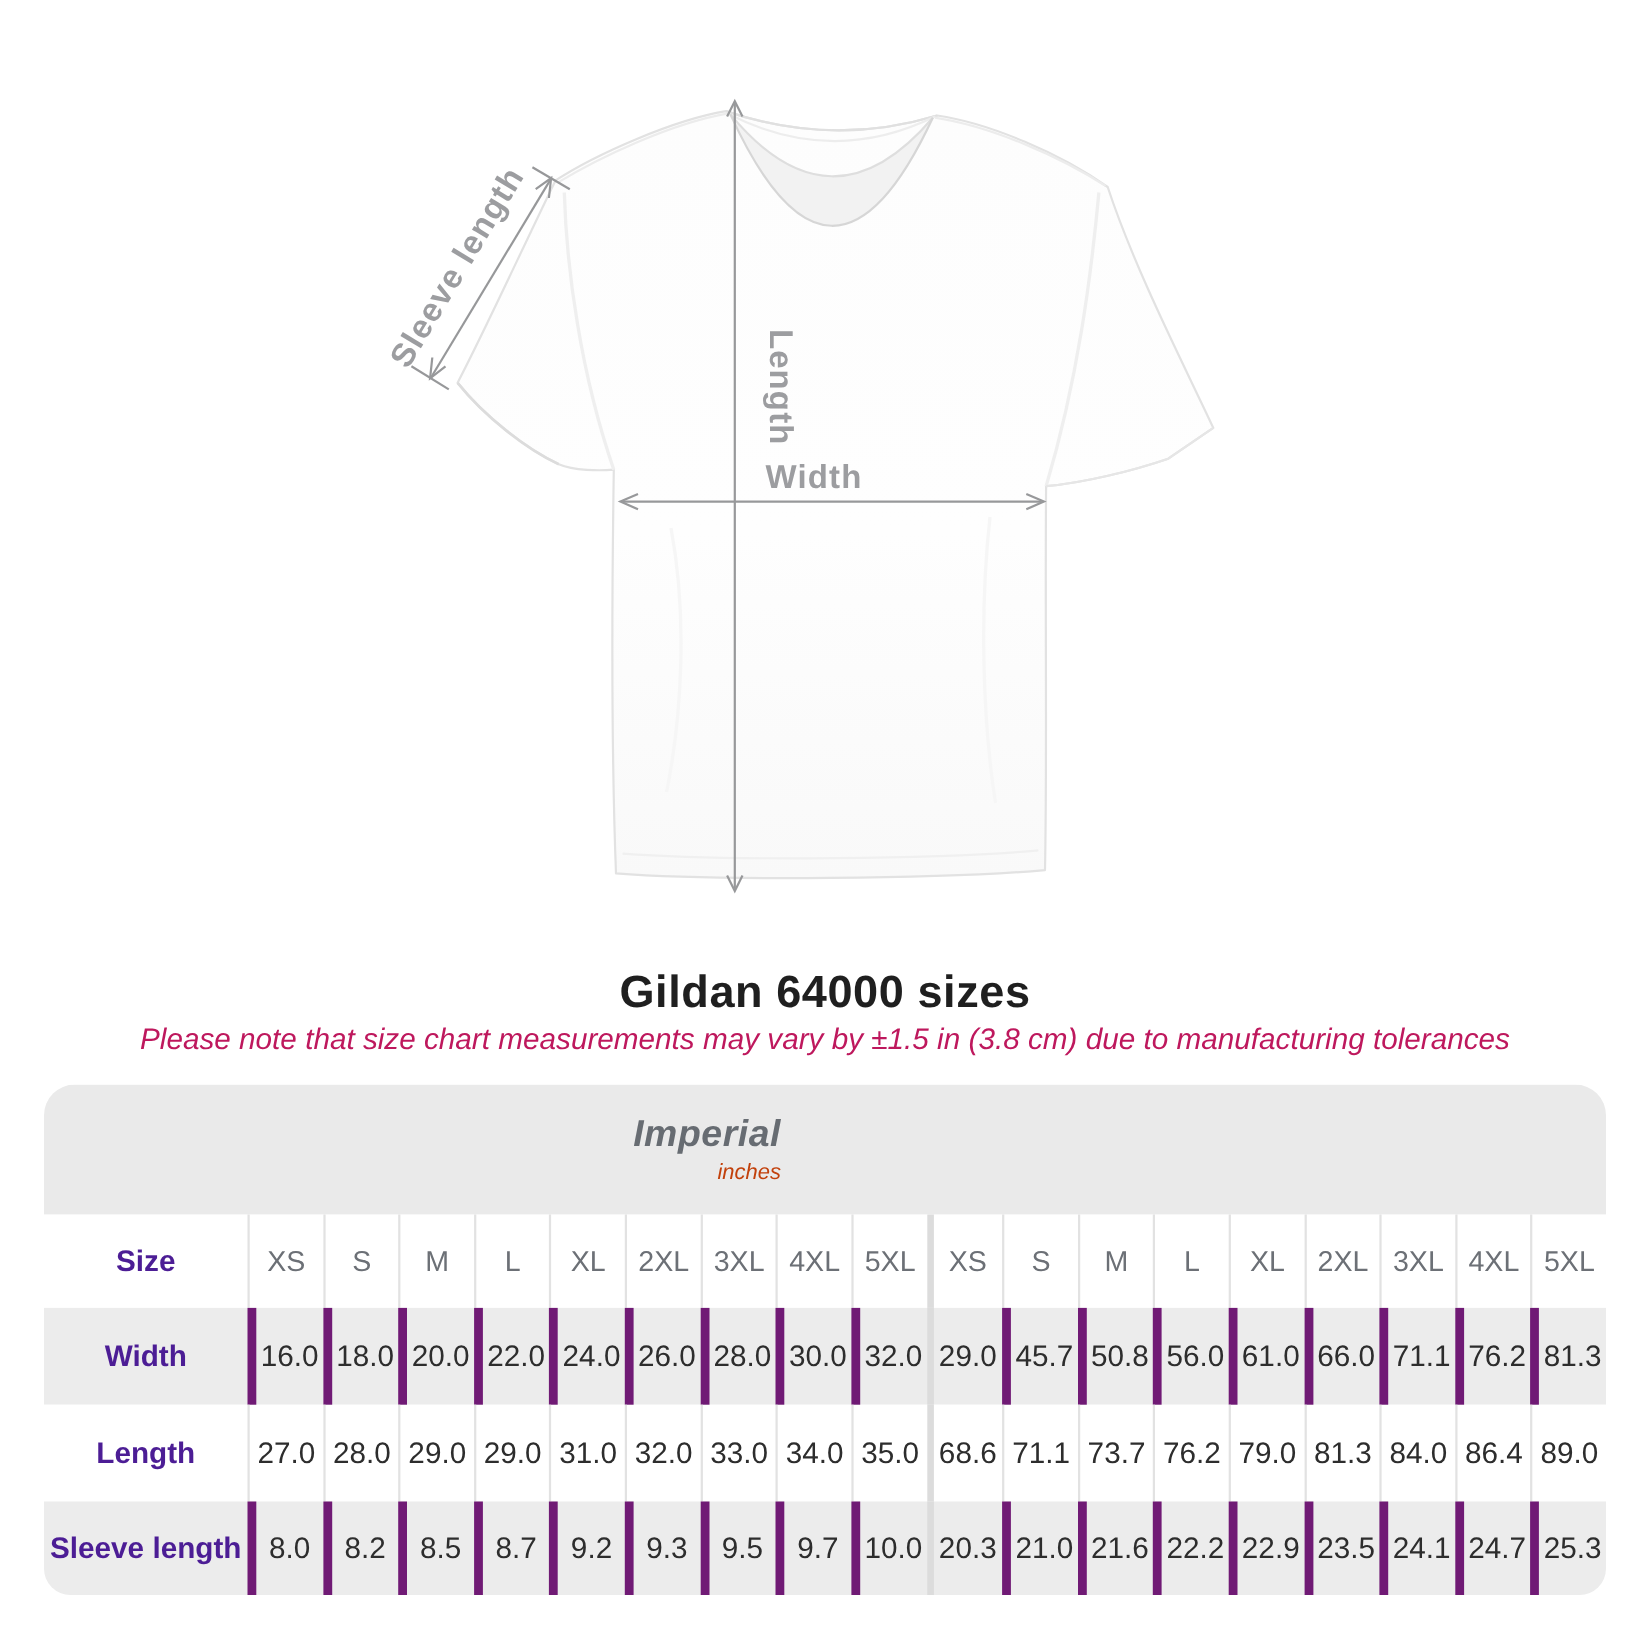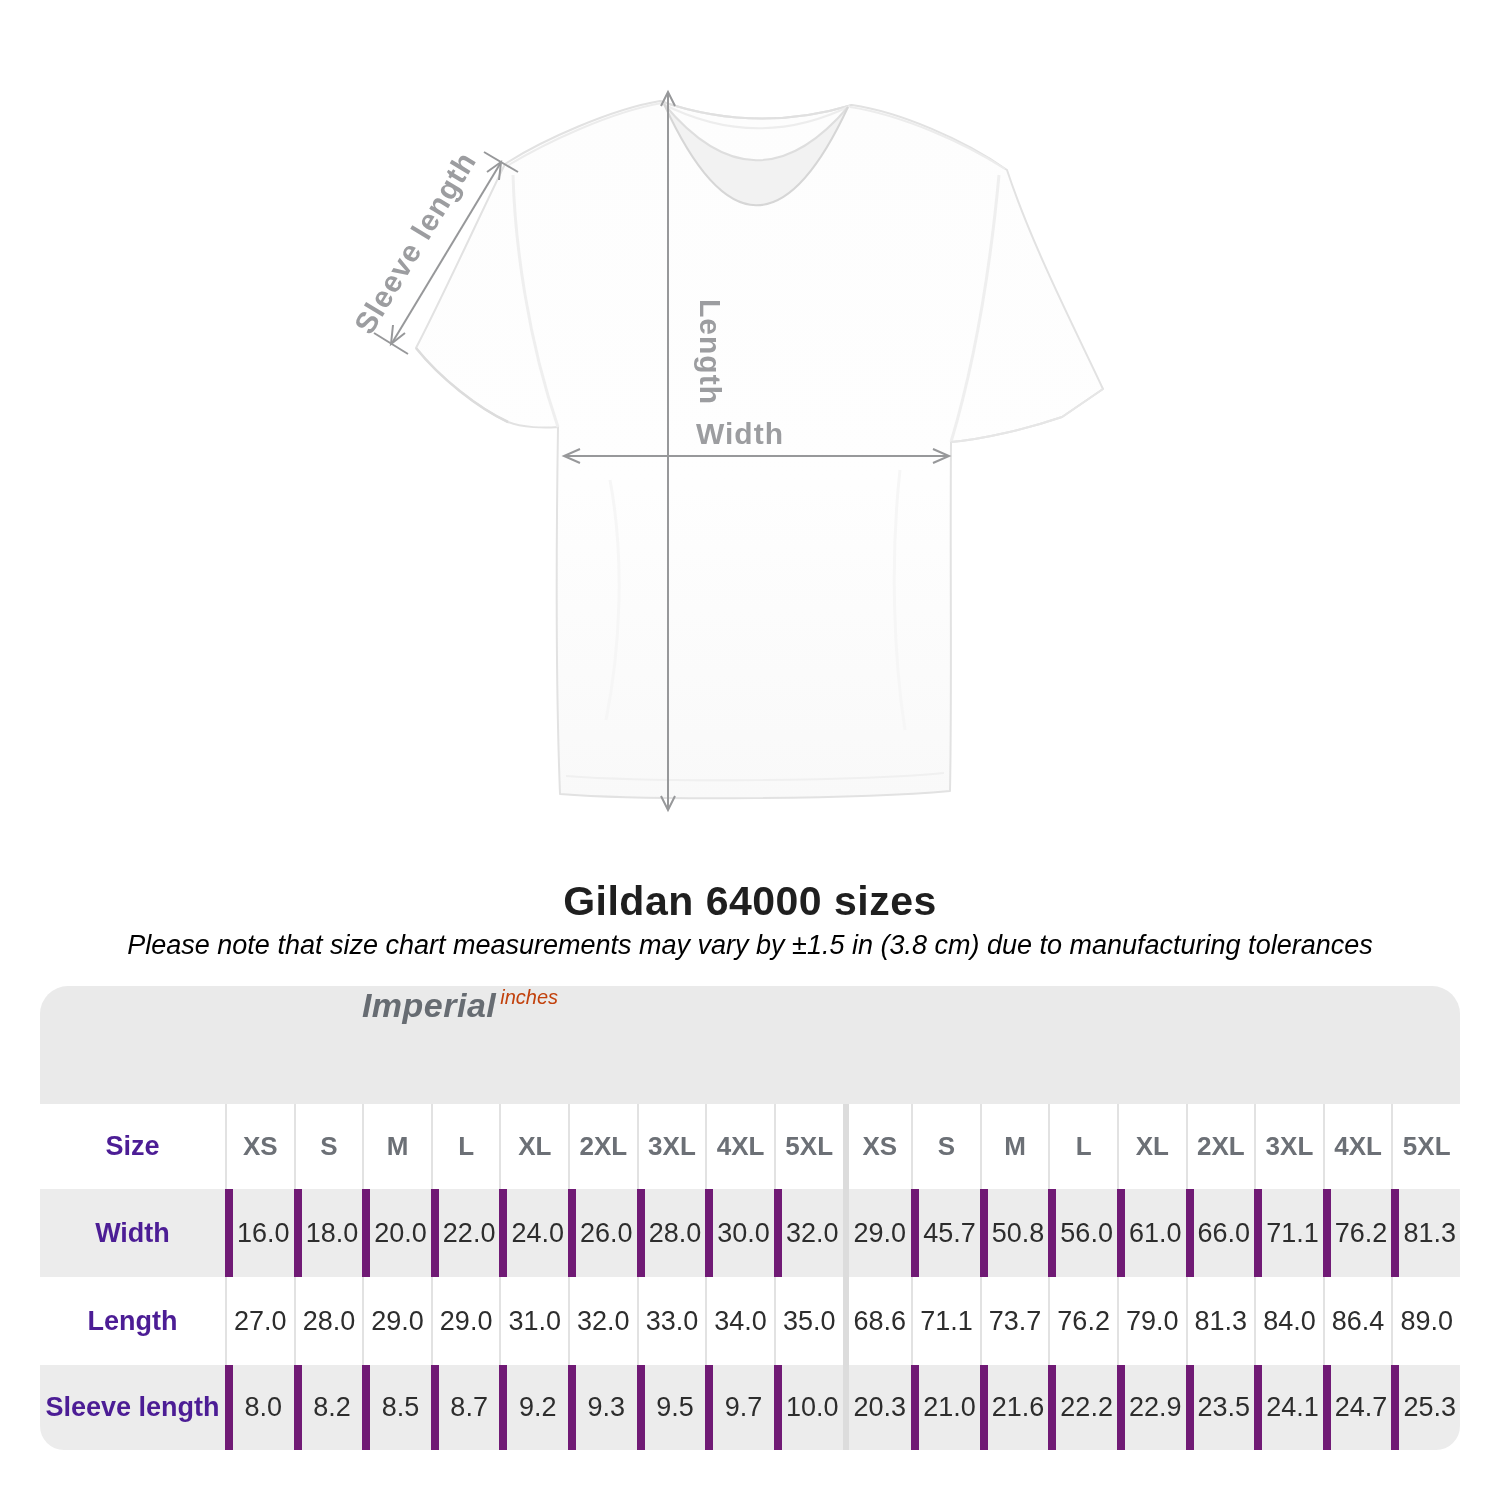--- a/index.html
+++ b/index.html
@@ -12,46 +12,46 @@
   
   #diagram{position:absolute;left:0;top:0;}
 
   
   .chart-title{
     position:absolute;top:878px;left:0;width:100%;text-align:center;
     font-size:41px;font-weight:bold;color:#1f1f1f;letter-spacing:.5px;
   }
   .chart-note{
     position:absolute;top:930px;left:0;width:100%;text-align:center;
-    font-size:27px;font-style:italic;color:#000000;
+    font-size:27px;font-style:italic;color:#be185d;
   }
 
   
   .size-table{
     position:absolute;left:40px;top:986px;width:1420px;height:464px;
     background:#ffffff;border-radius:28px 28px 24px 24px;overflow:hidden;
   }
   .unit-band{position:relative;height:118px;background:#eaeaea;}
   .unit-group{
     position:absolute;top:0;height:100%;width:500px;
-    display:flex;flex-direction:row;justify-content:center;align-items:flex-start;gap:4px;
+    display:flex;flex-direction:column;justify-content:center;align-items:flex-end;gap:4px;
   }
   .unit-group.imperial{left:170px;}
   .unit-group.metric{left:845px;}
   .unit-title{font-size:34px;font-weight:bold;font-style:italic;color:#676c72;letter-spacing:.5px;}
   .unit-sub{font-size:20px;font-style:italic;color:#c2410c;}
 
   .trow{display:grid;grid-template-columns:185px repeat(18,1fr);}
   .trow.sizes{height:85px;background:#ffffff;}
   .trow.r0{height:88px;background:#ececec;}
   .trow.r1{height:88px;background:#ffffff;}
   .trow.r2{height:85px;background:#ececec;}
 
   .cell{display:flex;align-items:center;justify-content:center;min-width:0;}
-  .head-cell{font-weight:bold;color:#6c7076;font-size:26px;}
+  .head-cell{font-weight:normal;color:#6c7076;font-size:26px;}
   .label-cell{font-weight:bold;color:#4c1d95;font-size:27px;}
   .value-cell{font-size:27px;color:#2d2d2d;}
 
   .trow.sizes .sep, .trow.r1 .sep{border-left:2px solid #e2e2e2;}
   .trow.r0 .sep, .trow.r2 .sep{border-left:8px solid #701a75;}
   .trow .metric-start{border-left:6px solid #dcdcdc !important;}
 </style>
 </head>
 <body>
 

